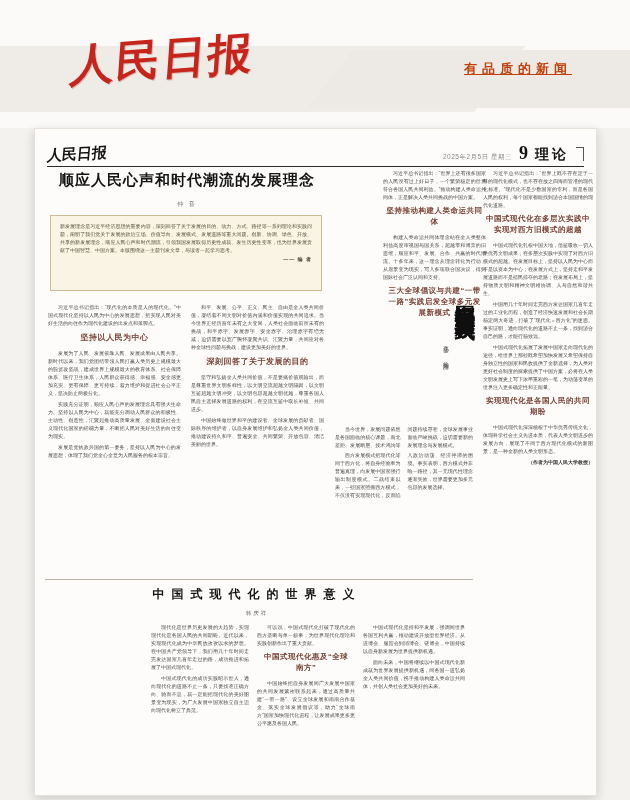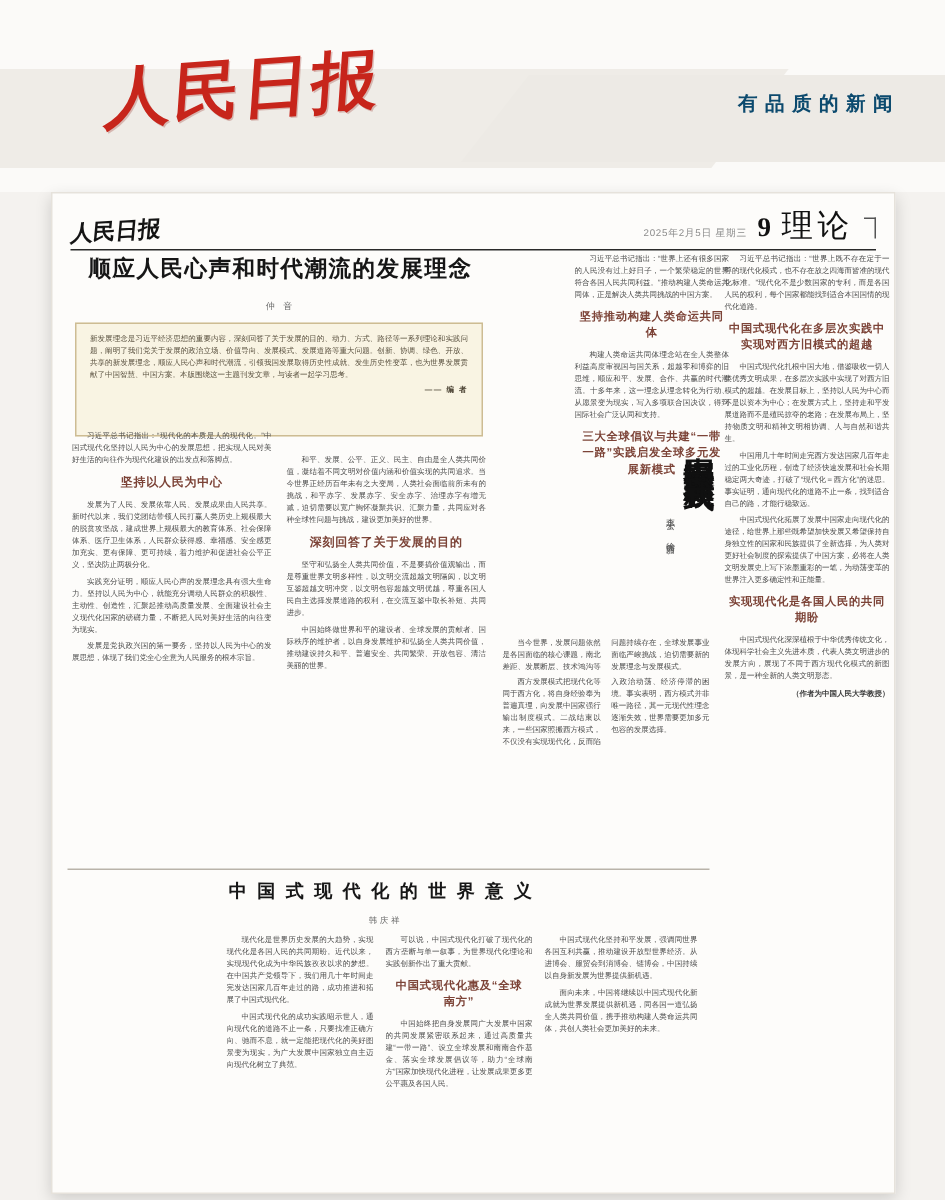--- a/index.html
+++ b/index.html
@@ -10,39 +10,39 @@
   
   .site-header{position:absolute;top:0;left:0;width:630px;height:128px;
                background:#fbfaf8;overflow:hidden;}
   .band{position:absolute;transform:skewX(-38deg);}
   .band1{top:46px;left:-60px;width:560px;height:66px;background:#efece7;}
   .band2{top:50px;left:330px;width:340px;height:58px;background:#edeae5;}
   .site-logo{position:absolute;top:30px;left:70px;font-size:44px;font-weight:900;
              color:#c7251b;font-family:"Liberation Serif","DejaVu Serif",serif;
              transform:rotate(-4deg) skewX(-8deg);letter-spacing:2px;
              text-shadow:1px 1px 0 rgba(140,25,15,.25);}
-  .site-tagline{position:absolute;top:60px;left:492px;font-size:13px;
-                color:#0c4a6e;letter-spacing:5px;font-weight:bold;}
+  .site-tagline{position:absolute;top:60px;left:464px;font-size:13px;
+                color:#c2410c;letter-spacing:5px;font-weight:bold;text-decoration:underline;}
 
   
   .paper{position:absolute;left:34px;top:128px;width:563px;height:668px;
          background:#fdfcfa;border:1px solid #e6e2db;box-sizing:border-box;
          box-shadow:0 3px 10px rgba(0,0,0,.16);overflow:hidden;}
 
   .masthead{position:absolute;left:12px;right:12px;top:7px;height:28px;
             border-bottom:1.5px solid #2a2a2a;display:flex;
             justify-content:space-between;align-items:flex-end;padding-bottom:2px;}
   .m-logo{font-size:15px;font-weight:900;color:#141414;
           font-family:"Liberation Serif","DejaVu Serif",serif;
           transform:rotate(-3deg) skewX(-8deg);}
   .m-right{display:flex;align-items:baseline;gap:7px;}
   .m-date{font-size:6.5px;color:#8a8a8a;letter-spacing:.5px;}
   .m-page{font-size:18px;font-weight:bold;color:#111;
           font-family:"Liberation Serif","DejaVu Serif",serif;}
-  .m-section{font-size:21px;font-weight:normal;color:#111;letter-spacing:3px;
+  .m-section{font-size:14px;font-weight:bold;color:#111;letter-spacing:3px;
              font-family:"Liberation Serif","DejaVu Serif",serif;}
   .m-corner{display:inline-block;width:7px;height:13px;
             border-top:1.2px solid #555;border-right:1.2px solid #555;
             transform:translateY(2px);}
 
   .h1-main{position:absolute;top:42px;left:8px;width:288px;text-align:center;
            font-size:15px;font-weight:900;color:#161616;letter-spacing:1px;
            line-height:1.25;cursor:pointer;}
   .h1-author{position:absolute;top:71px;left:8px;width:288px;text-align:center;
              font-size:6px;color:#6a6a6a;letter-spacing:2px;}
@@ -54,21 +54,21 @@
   .intro-sign{text-align:right;font-size:5px;color:#4d4435;font-weight:bold;
               margin-top:2px;letter-spacing:1px;}
 
   .bt{font-size:5px;line-height:1.6;text-align:justify;color:#4b4b4b;}
   p.bt{margin:0 0 3px;text-indent:2em;}
   .col{position:absolute;overflow:hidden;}
   .subhead{font-weight:bold;color:#7c4337;text-align:center;font-size:7.5px;
            line-height:1.45;margin:5px 3px;letter-spacing:.5px;text-indent:0;}
   .subhead-lg{font-size:8px;}
 
-  .col-a{top:158px;left:13px;width:133px;height:270px;}
+  .col-a{top:174px;left:13px;width:133px;height:270px;}
   .col-b{top:174px;left:156px;width:133px;height:270px;}
   .col-c{top:40px;left:300px;width:103px;height:252px;margin-left:48px;}
 
   .v-authors{position:absolute;left:404px;top:212px;width:11px;height:84px;
              writing-mode:vertical-rl;text-orientation:upright;
              font-size:6px;color:#555;letter-spacing:1px;}
   .v-authors span{display:inline-block;margin-bottom:6px;}
   .v-title{position:absolute;left:414px;top:46px;width:30px;height:242px;
            writing-mode:vertical-rl;text-orientation:upright;
            font-size:20.5px;font-weight:900;color:#101010;letter-spacing:1.5px;

